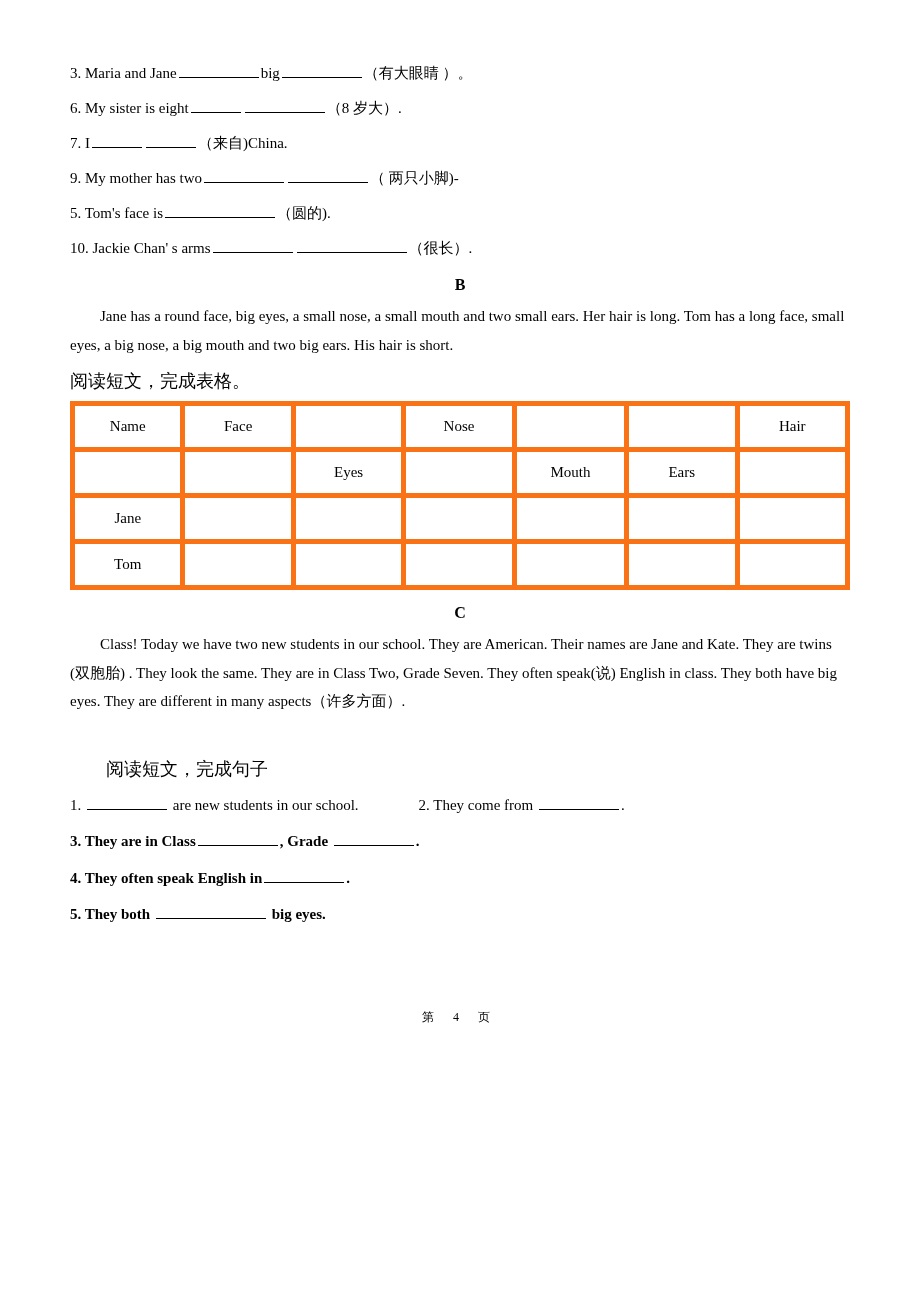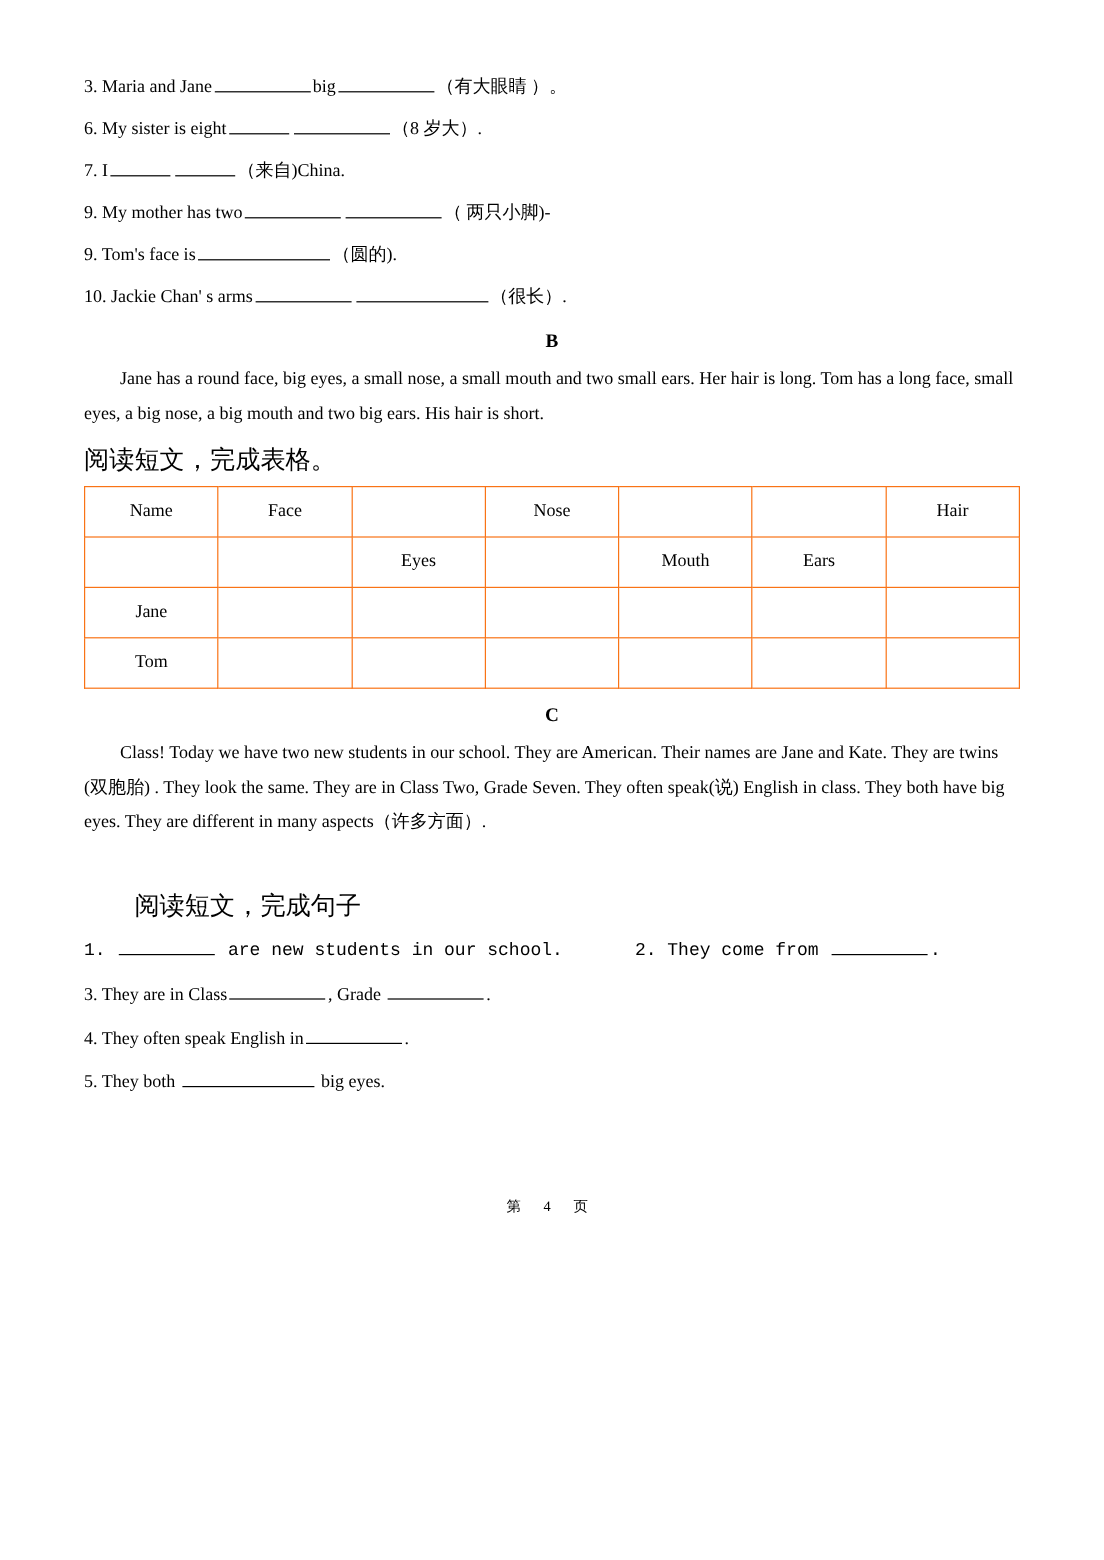--- a/index.html
+++ b/index.html
@@ -35,53 +35,53 @@
       margin: 14px 0 8px 0;
       font-size: 16px;
     }
     .passage {
       line-height: 1.9;
       margin-bottom: 10px;
       text-indent: 2em;
     }
     .instruction {
       margin: 6px 0 6px 0;
-      font-size: 21px;
+      font-size: 18px;
     }
     table {
       border-collapse: collapse;
       width: 100%;
       margin: 8px 0 14px 0;
     }
     table td, table th {
-      border: 1px solid #f97316;
+      border: 5px solid #f97316;
       padding: 12px 8px;
       text-align: center;
       min-width: 60px;
       min-height: 28px;
     }
     .page-footer {
       text-align: center;
       margin-top: 80px;
       font-size: 12px;
       letter-spacing: 8px;
     }
     .completion-section {
       margin-top: 10px;
     }
     .completion-line {
       margin-bottom: 8px;
       line-height: 1.9;
+      font-weight: bold;
     }
     .two-col-line {
       display: flex;
       gap: 60px;
       margin-bottom: 8px;
       line-height: 1.9;
-      font-family: Liberation Mono, monospace;
     }
   </style>
 </head>
 <body>
 
 <div>
 
   <div class="exercise-line">
     <span>3. Maria and Jane</span><span class="fill-line fill-medium"></span>big<span class="fill-line fill-medium"></span>（有大眼睛 ）。
   </div>
@@ -94,21 +94,21 @@
 
   <div class="exercise-line">
     <span>7. I</span><span class="fill-line fill-short"></span><span class="fill-line fill-short"></span>（来自)China.
   </div>
 
   <div class="exercise-line">
     <span>9. My mother has two</span><span class="fill-line fill-medium"></span><span class="fill-line fill-medium"></span>（ 两只小脚)-
   </div>
 
   <div class="exercise-line">
-    <span>9. Tom's face is</span><span class="fill-line fill-long"></span>（圆的).
+    <span>5. Tom's face is</span><span class="fill-line fill-long"></span>（圆的).
   </div>
 
   <div class="exercise-line">
     <span>10. Jackie Chan' s arms</span><span class="fill-line fill-medium"></span><span class="fill-line fill-long"></span>（很长）.
   </div>
 
 </div>
 
 <div>
   <div class="section-label">B</div>

